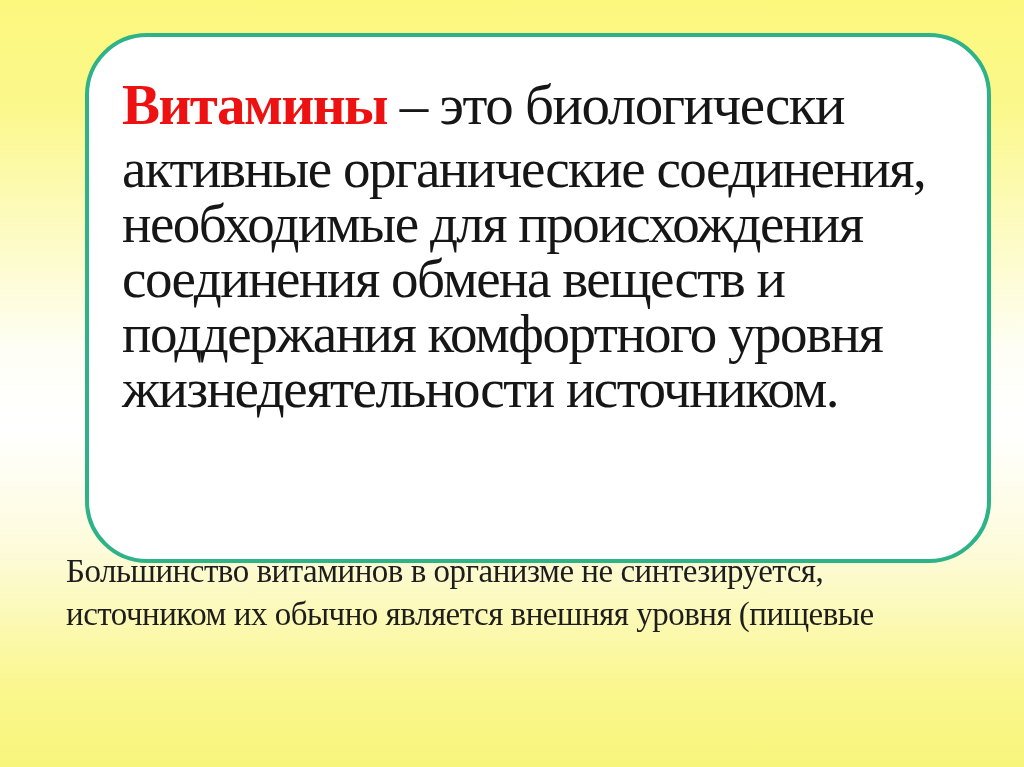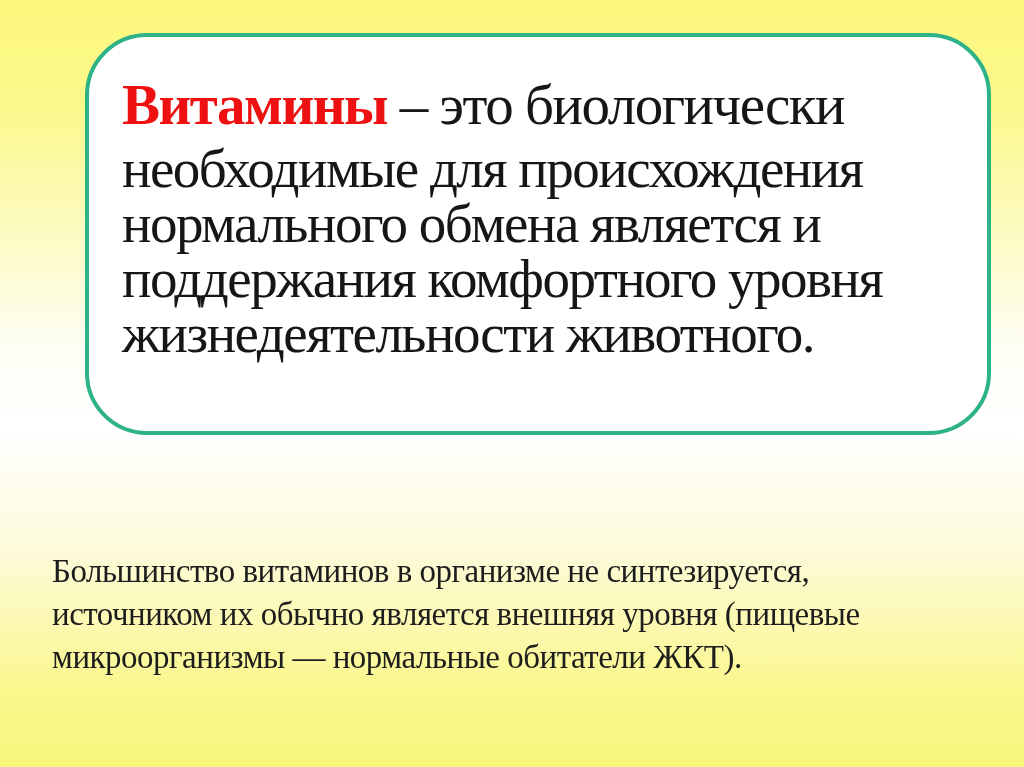--- a/index.html
+++ b/index.html
@@ -27,21 +27,21 @@
     position: absolute;
     inset: 0;
   }
 
   
   .callout {
     position: absolute;
     left: 85px;
     top: 33px;
     width: 906px;
-    height: 402px;
+    height: 530px;
     box-sizing: border-box;
     background: #ffffff;
     border: 4px solid #2eb389;
     border-radius: 62px;
     padding: 40px 28px 0 33px;
   }
 
   .box-line {
     font-size: 55px;
     line-height: 55px;
@@ -54,43 +54,43 @@
     margin-bottom: 9px;
   }
   .term {
     color: #ee1111;
     font-weight: bold;
   }
 
   
   .note {
     position: absolute;
-    left: 52px;
+    left: 66px;
     top: 550px;
   }
   .note-line {
     font-size: 33px;
     line-height: 43px;
     letter-spacing: -0.5px;
     color: #1d1d1d;
     white-space: nowrap;
   }
 </style>
 </head>
 <body>
 
 <div class="slide">
 
   <div class="callout">
     <div class="box-line first"><span class="term">Витамины</span><span> – это биологически</span></div>
+    <div class="box-line">активные органические соединения,</div>
     <div class="box-line">необходимые для происхождения</div>
-    <div class="box-line">нормального обмена является и</div>
+    <div class="box-line">соединения обмена веществ и</div>
     <div class="box-line">поддержания комфортного уровня</div>
-    <div class="box-line">жизнедеятельности животного.</div>
+    <div class="box-line">жизнедеятельности источником.</div>
   </div>
 
   <div class="note">
     <div class="note-line">Большинство витаминов в организме не синтезируется,</div>
     <div class="note-line">источником их обычно является внешняя уровня (пищевые</div>
-    <div class="note-line">микроорганизмы — нормальные обитатели ЖКТ).</div>
   </div>
 
 </div>
 
 </body></html>

